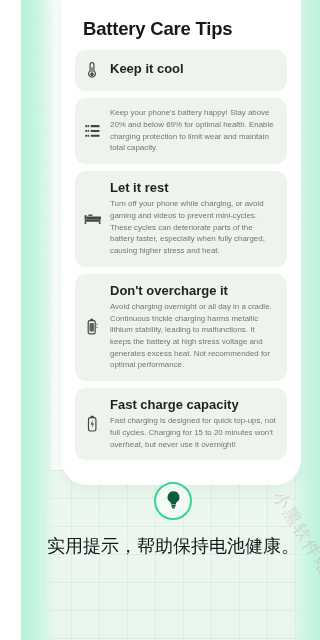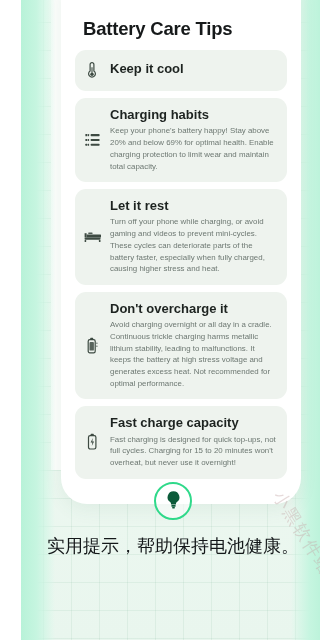--- a/index.html
+++ b/index.html
@@ -191,21 +191,20 @@
           <rect x="5.6" y="10.7" width="9" height="2.1" rx="0.7"></rect>
           <rect x="0.4" y="1.1" width="2" height="2.1" rx="0.5"></rect>
           <rect x="2.9" y="1.1" width="1.2" height="2.1" rx="0.4"></rect>
           <rect x="0.4" y="5.9" width="2" height="2.1" rx="0.5"></rect>
           <rect x="2.9" y="5.9" width="1.2" height="2.1" rx="0.4"></rect>
           <rect x="0.4" y="10.7" width="2" height="2.1" rx="0.5"></rect>
           <rect x="2.9" y="10.7" width="1.2" height="2.1" rx="0.4"></rect>
         </svg>
       </span>
       <div class="tip-body">
-        <div class="tip-head">Charging habits</div>
         <div class="tip-text">Keep your phone's battery happy! Stay above 20% and below 69% for optimal health. Enable charging protection to limit wear and maintain total capacity.</div>
       </div>
     </div>
 
     <div class="tip">
       <span class="tip-icon">
         <svg width="17" height="13" viewBox="0 0 17 13" fill="currentColor">
           <path d="M0.6 3.2 h2 v4.2 h-2 z"></path>
           <path d="M2.6 4.4 h13.6 a0.9 0.9 0 0 1 0.9 0.9 v2.1 h-14.5 z"></path>
           <rect x="0.6" y="7.6" width="15.9" height="2.1" rx="0.6"></rect>

